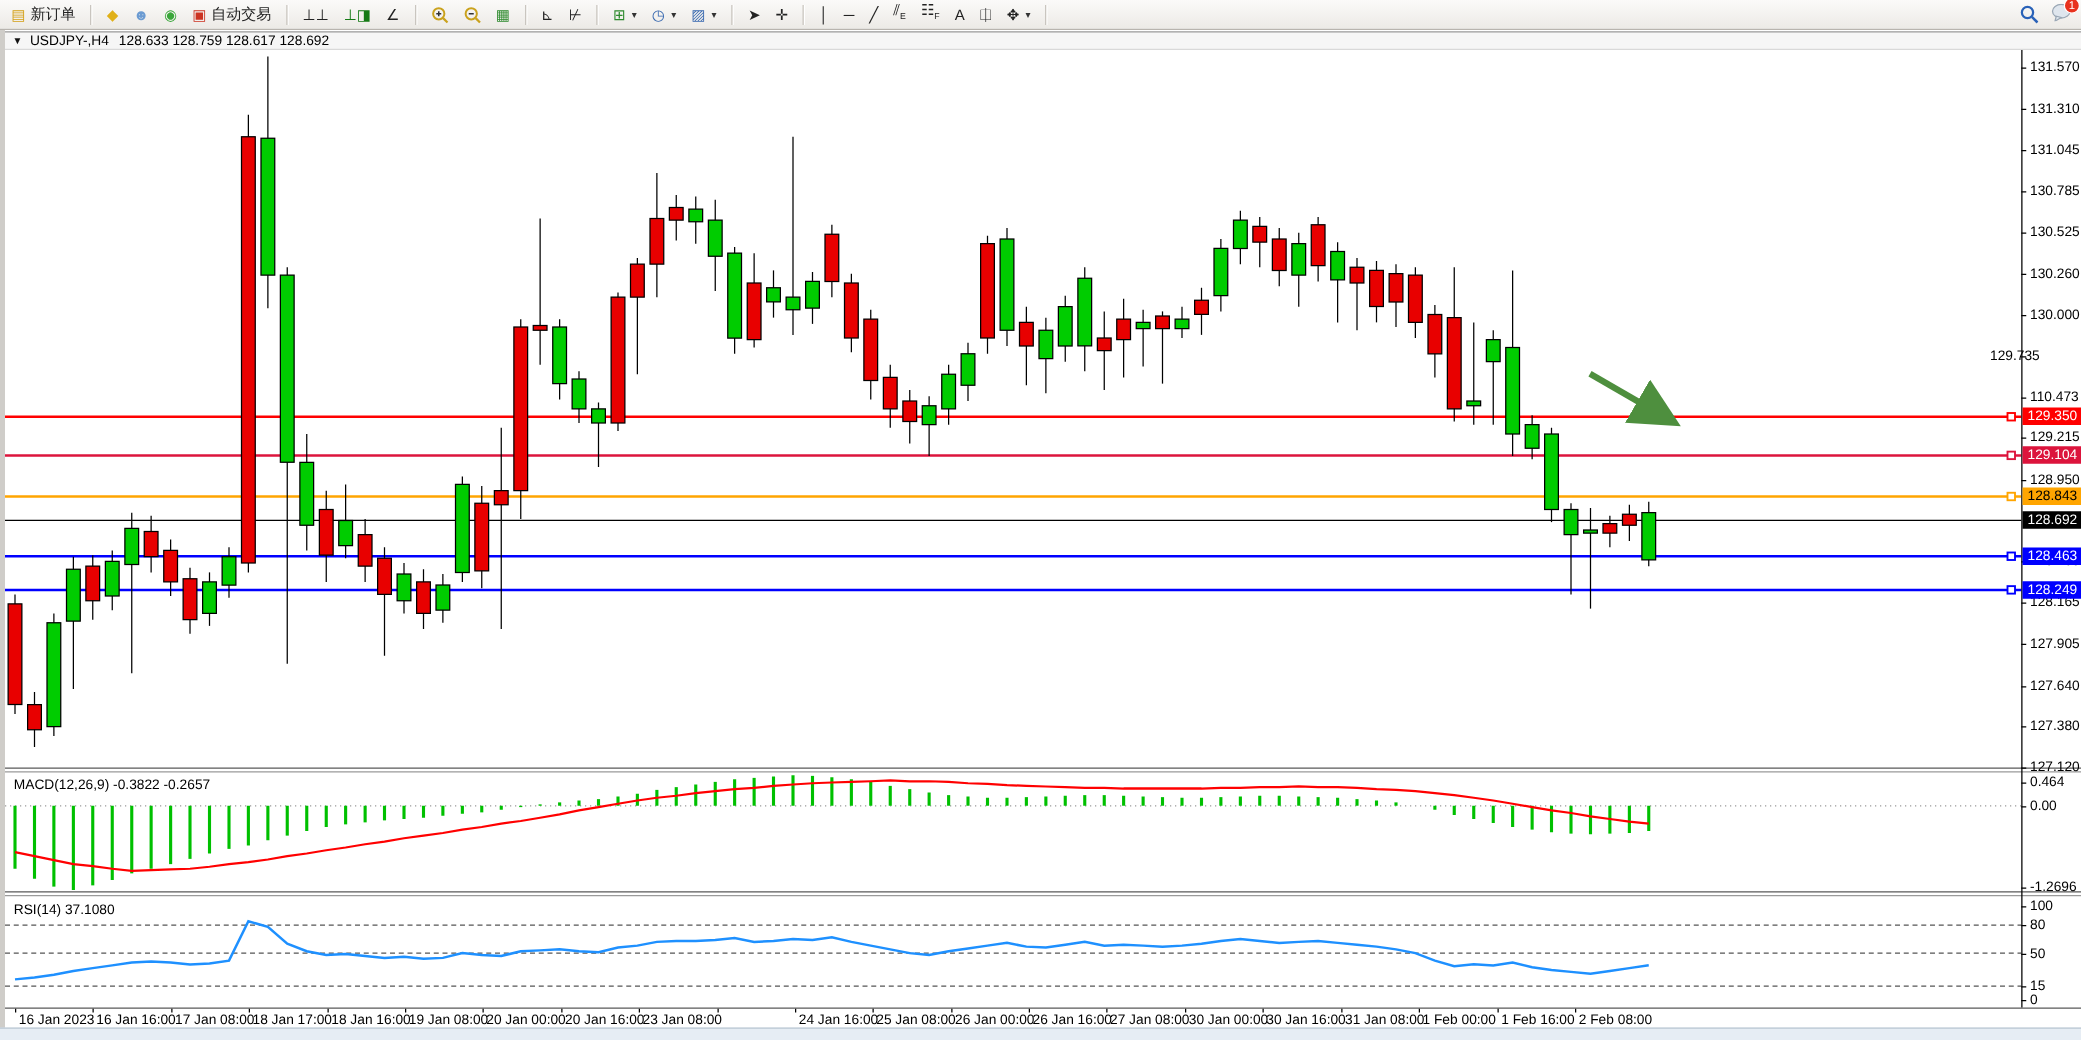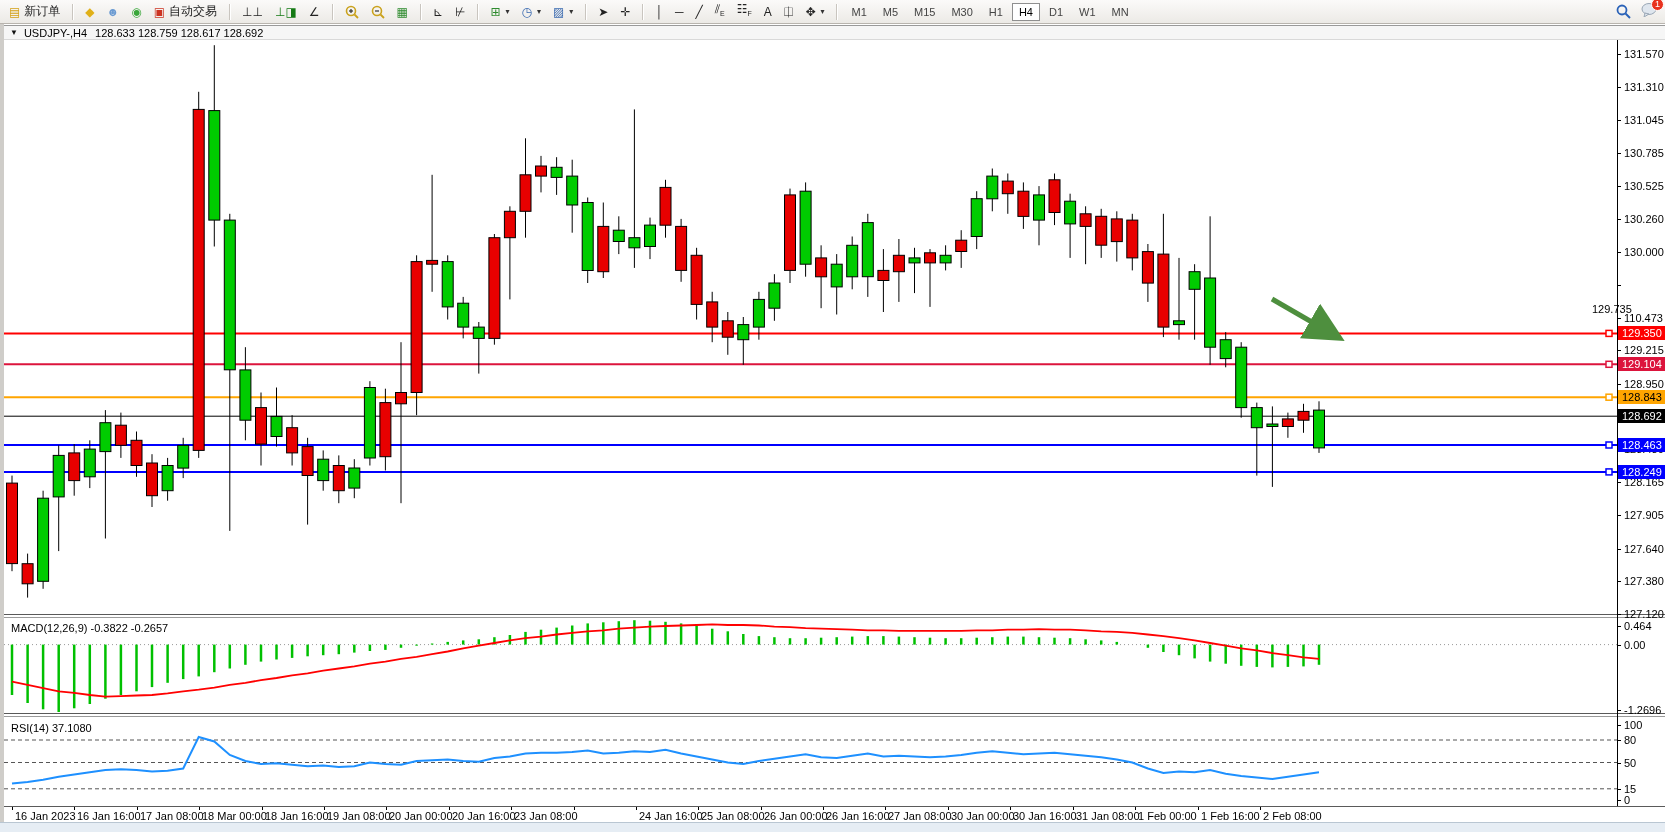--- a/index.html
+++ b/index.html
@@ -158,31 +158,20 @@
       </div>
     <div class="tb-btn">
         <span class="glyph">⎅</span>
       </div>
     <div class="tb-btn">
         <span class="glyph">✥</span>
         <span class="caret">▾</span>
       </div>
   </div>
   <div class="tb-sep"></div>
-  <div class="tb-group" id="tf-group">
-      <div class="tf-btn">M1</div>
-      <div class="tf-btn">M5</div>
-      <div class="tf-btn">M15</div>
-      <div class="tf-btn">M30</div>
-      <div class="tf-btn">H1</div>
-      <div class="tf-btn active">H4</div>
-      <div class="tf-btn">D1</div>
-      <div class="tf-btn">W1</div>
-      <div class="tf-btn">MN</div>
-    </div>
   <div id="tb-right">
     <svg width="15" height="15">
         <circle cx="6" cy="6" r="4.5" fill="none" stroke="#2a62b8" stroke-width="1.8"></circle>
         <line x1="9.5" y1="9.5" x2="14" y2="14" stroke="#2a62b8" stroke-width="2"></line>
       </svg>
     <div style="position:relative;">
       <svg width="16" height="14">
           <ellipse cx="8" cy="6" rx="7" ry="5.5" fill="#dfe6ee" stroke="#9aa7b5"></ellipse>
           <path d="M4 10 L3 14 L8 11 Z" fill="#dfe6ee" stroke="#9aa7b5"></path>
         </svg>
@@ -500,21 +489,21 @@
         <div class="y-tick-label" style="left: 1620px; top: 90px;">131.045</div>
         <div class="y-tick-dash" style="left: 1613px; top: 129px;"></div>
         <div class="y-tick-label" style="left: 1620px; top: 123px;">130.785</div>
         <div class="y-tick-dash" style="left: 1613px; top: 162px;"></div>
         <div class="y-tick-label" style="left: 1620px; top: 156px;">130.525</div>
         <div class="y-tick-dash" style="left: 1613px; top: 195px;"></div>
         <div class="y-tick-label" style="left: 1620px; top: 189px;">130.260</div>
         <div class="y-tick-dash" style="left: 1613px; top: 228px;"></div>
         <div class="y-tick-label" style="left: 1620px; top: 222px;">130.000</div>
         <div class="y-tick-dash" style="left: 1613px; top: 261px;"></div>
-        <div class="y-tick-label" style="left: 1588px; top: 255px; margin-top: 24px;">129.735</div>
+        <div class="y-tick-label" style="left: 1588px; top: 255px;">129.735</div>
         <div class="y-tick-dash" style="left: 1613px; top: 294px;"></div>
         <div class="y-tick-label" style="left: 1620px; top: 288px;">110.473</div>
         <div class="y-tick-dash" style="left: 1613px; top: 326px;"></div>
         <div class="y-tick-label" style="left: 1620px; top: 320px;">129.215</div>
         <div class="y-tick-dash" style="left: 1613px; top: 360px;"></div>
         <div class="y-tick-label" style="left: 1620px; top: 354px;">128.950</div>
         <div class="y-tick-dash" style="left: 1613px; top: 425px;"></div>
         <div class="y-tick-label" style="left: 1620px; top: 419px;">128.430</div>
         <div class="y-tick-dash" style="left: 1613px; top: 458px;"></div>
         <div class="y-tick-label" style="left: 1620px; top: 452px;">128.165</div>
@@ -550,21 +539,21 @@
         <div class="price-badge" style="left: 1614px; top: 385px; background: rgb(0, 0, 0); color: rgb(255, 255, 255);">128.692</div>
       </div>
     <div id="date-axis" style="top:783px;">
         <div class="x-tick" style="left: 8px;"></div>
         <div class="x-label" style="left: 11px;">16 Jan 2023</div>
         <div class="x-tick" style="left: 70px;"></div>
         <div class="x-label" style="left: 73px;">16 Jan 16:00</div>
         <div class="x-tick" style="left: 133px;"></div>
         <div class="x-label" style="left: 136px;">17 Jan 08:00</div>
         <div class="x-tick" style="left: 195px;"></div>
-        <div class="x-label" style="left: 198px;">18 Mar 00:00</div>
+        <div class="x-label" style="left: 198px;">18 Jan 17:00</div>
         <div class="x-tick" style="left: 258px;"></div>
         <div class="x-label" style="left: 261px;">18 Jan 16:00</div>
         <div class="x-tick" style="left: 320px;"></div>
         <div class="x-label" style="left: 323px;">19 Jan 08:00</div>
         <div class="x-tick" style="left: 382px;"></div>
         <div class="x-label" style="left: 385px;">20 Jan 00:00</div>
         <div class="x-tick" style="left: 445px;"></div>
         <div class="x-label" style="left: 448px;">20 Jan 16:00</div>
         <div class="x-tick" style="left: 507px;"></div>
         <div class="x-label" style="left: 510px;">23 Jan 08:00</div>

